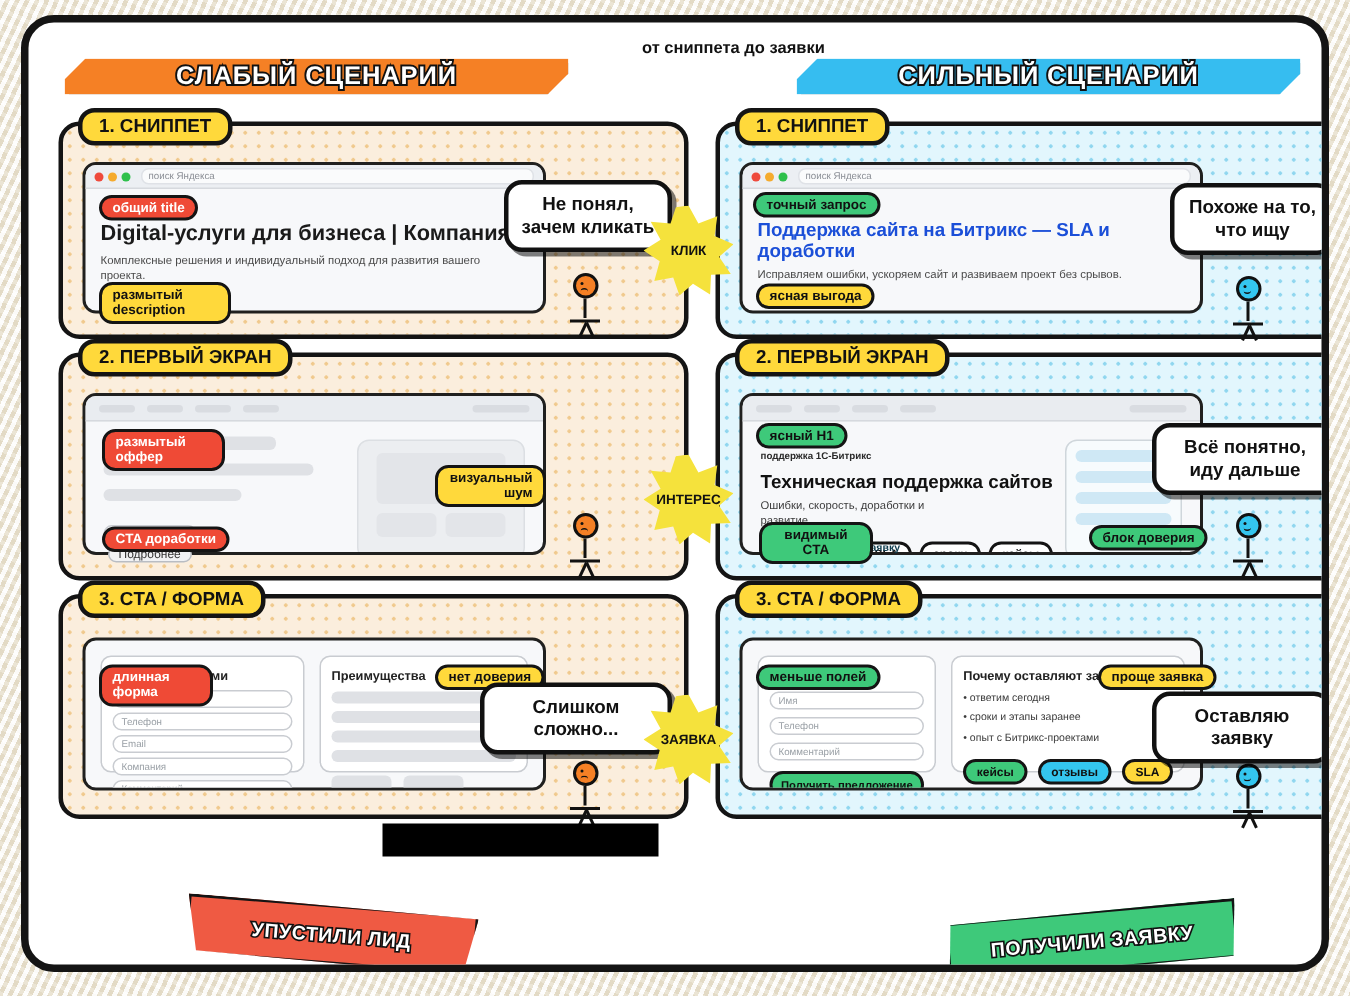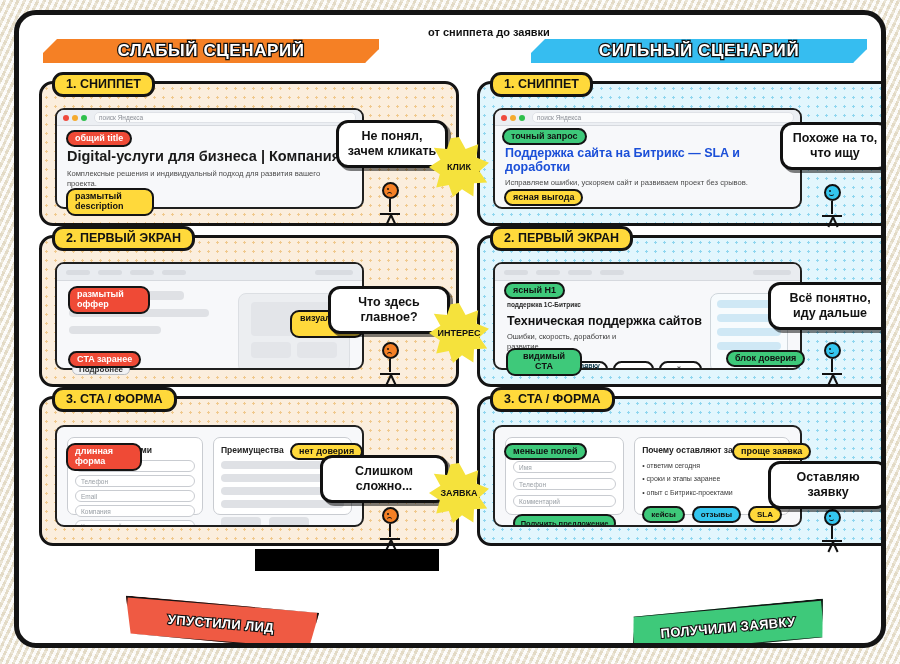--- a/index.html
+++ b/index.html
@@ -247,25 +247,24 @@
             <div class="bar" style="width:86px;height:34px;margin:8px auto 6px;background:#e3e5e9;"></div>
             <div style="display:flex;gap:6px;justify-content:center;">
               <div class="bar" style="width:40px;height:16px;background:#e3e5e9;"></div>
               <div class="bar" style="width:40px;height:16px;background:#e3e5e9;"></div>
             </div>
           </div>
         </div>
       </div>
 
       <div class="tag tag-red" style="left:26px;top:48px;max-width:64px;white-space:normal;">размытый оффер</div>
-      <div class="tag tag-red" style="left:26px;top:113px;">CTA заранее</div>
-      <div style="position:absolute;left:30px;top:126px;font-size:8px;font-weight:bold;color:#333;background:#f1f2f4;border:1.5px solid #b9bdc3;border-radius:6px;padding:0 6px;z-index:6;">Подробнее</div>
+      <div class="tag tag-red" style="left:26px;top:113px;">CTA доработки</div>
+      <div style="position:absolute;left:30px;top:126px;font-size:8px;font-weight:normal;color:#333;background:#f1f2f4;border:1.5px solid #b9bdc3;border-radius:6px;padding:0 6px;z-index:6;">Подробнее</div>
       <div class="tag tag-yellow" style="left:248px;top:72px;max-width:56px;white-space:normal;text-align:right;">визуальный шум</div>
 
-      <div class="bubble" style="left:286px;top:48px;width:100px;">Что здесь главное?</div>
 
       <div class="person" style="left:336px;top:104px;">
         <div class="head orange">
             <div class="eye"></div>
             <div class="mouth sad"></div>
           </div>
         <div class="body-line"></div>
           <div class="arms"></div>
           <div class="legs"></div>
       </div>

